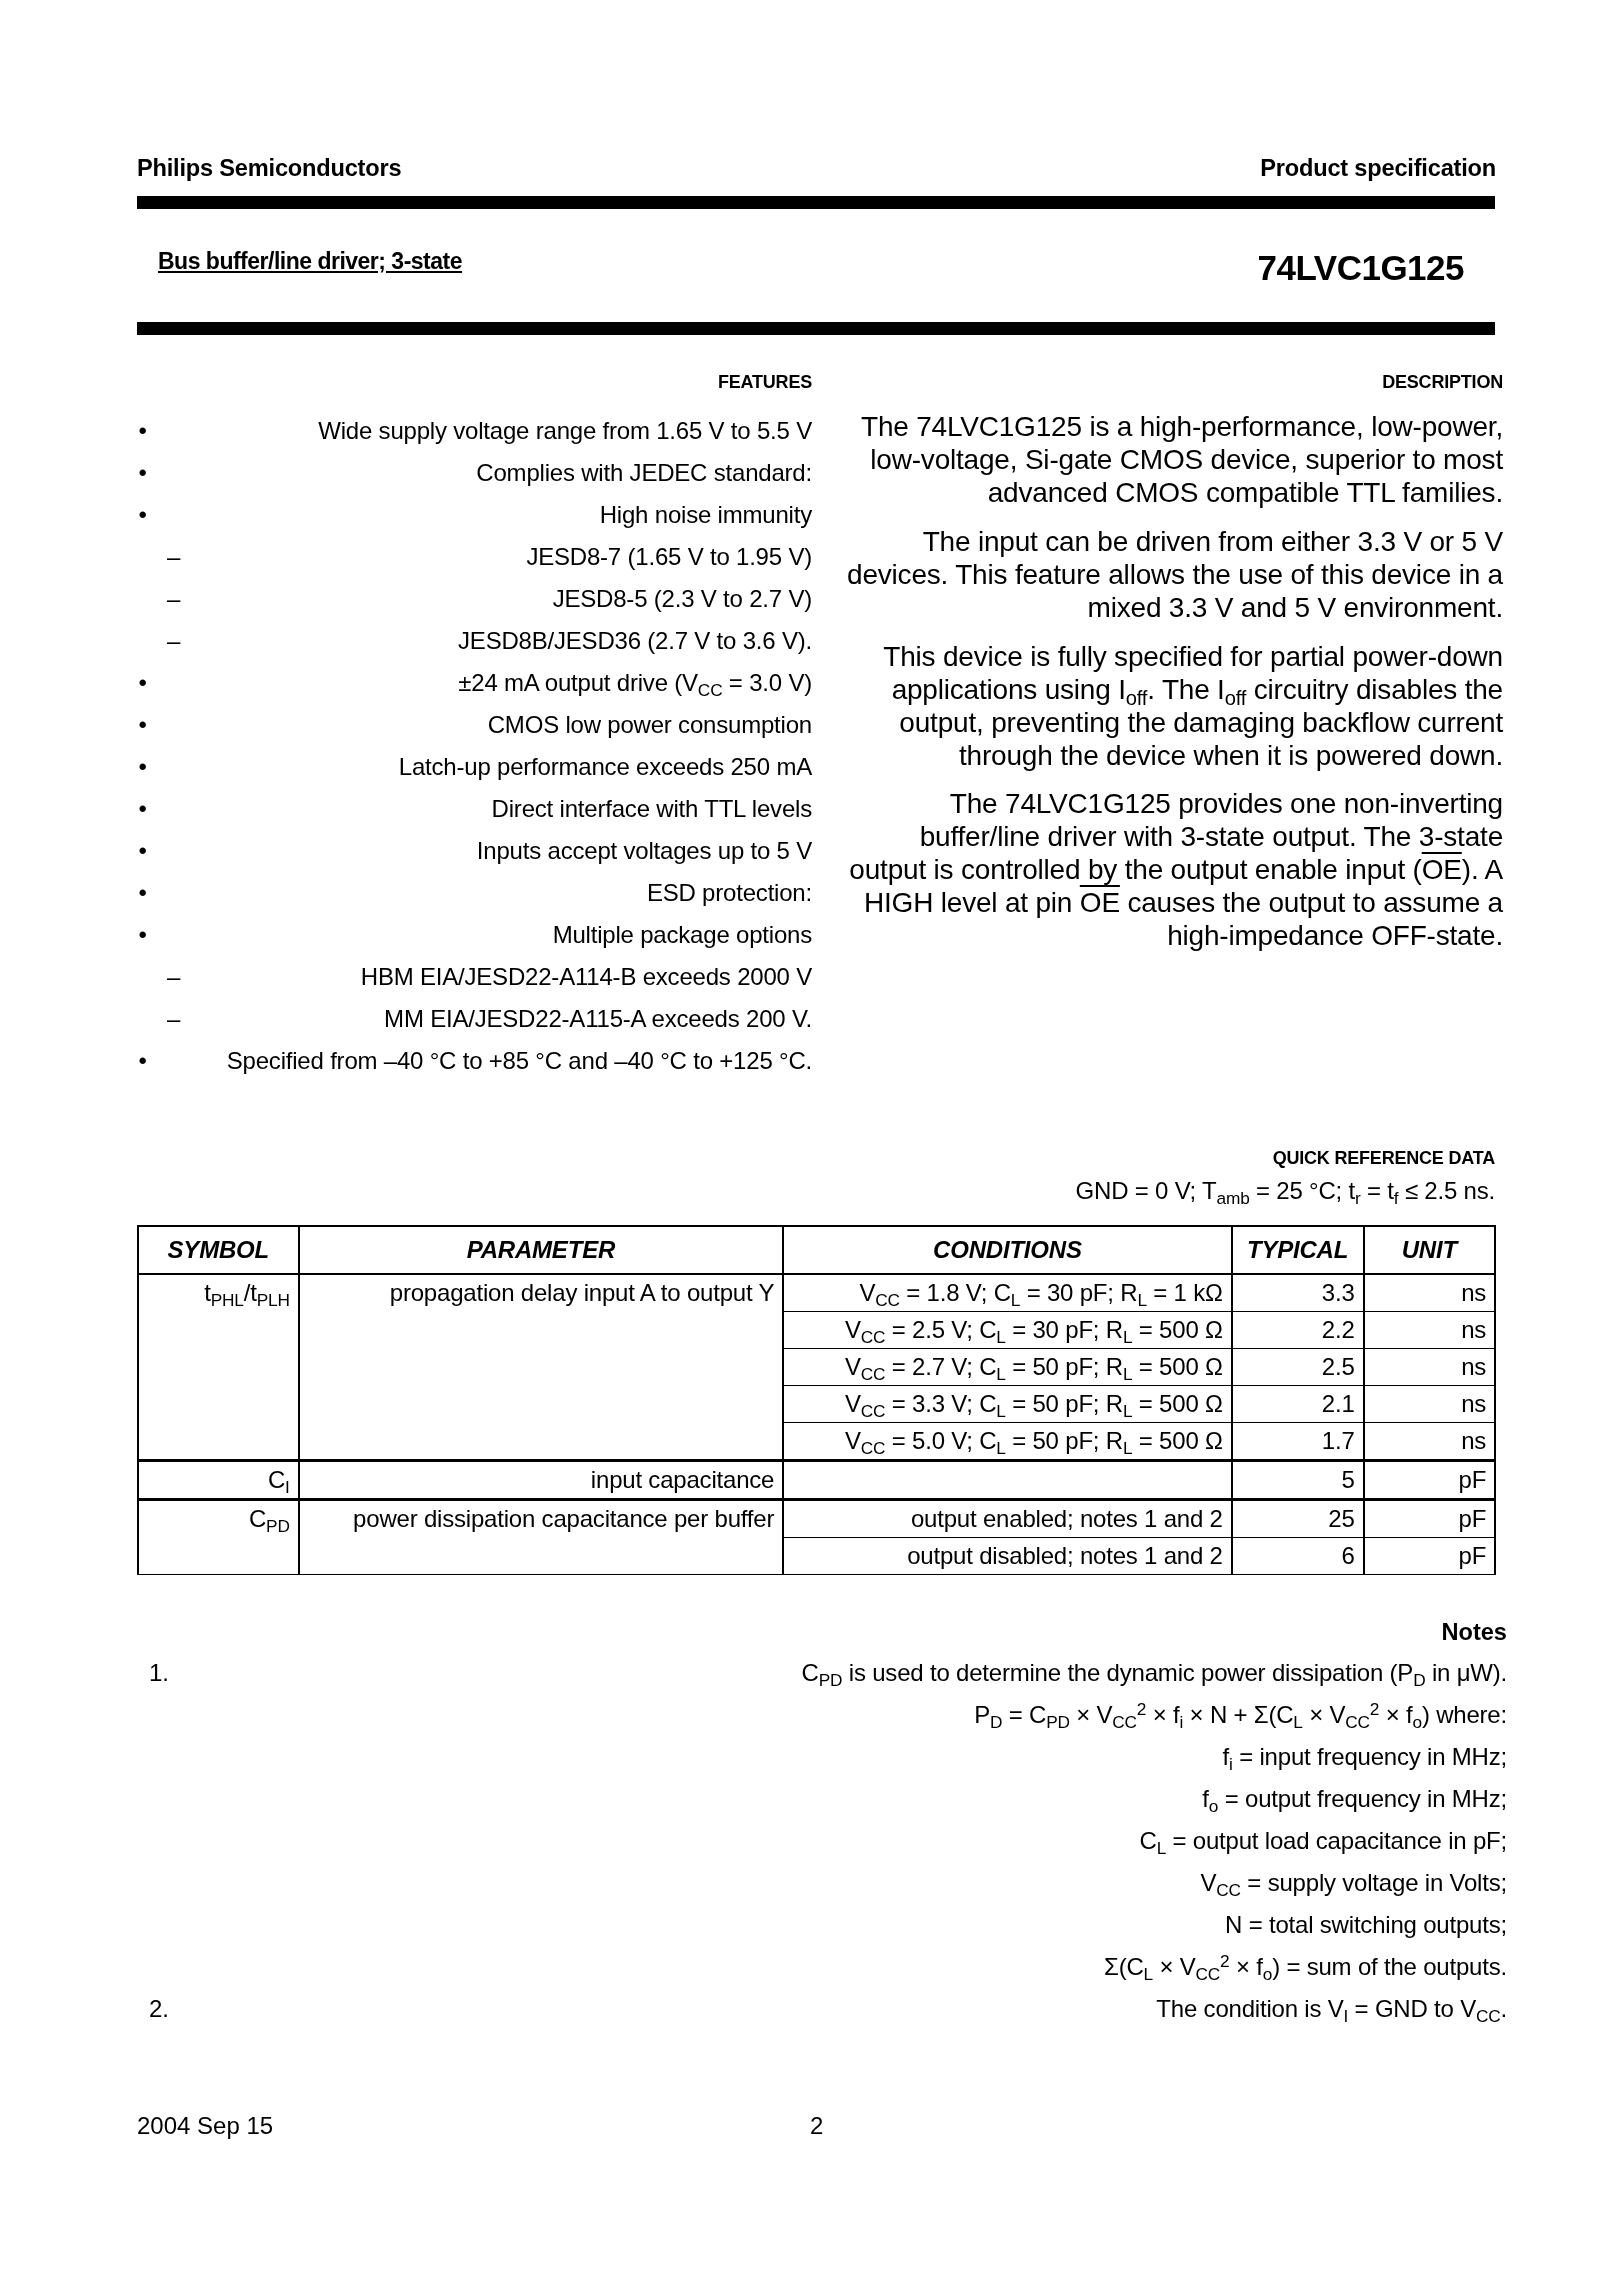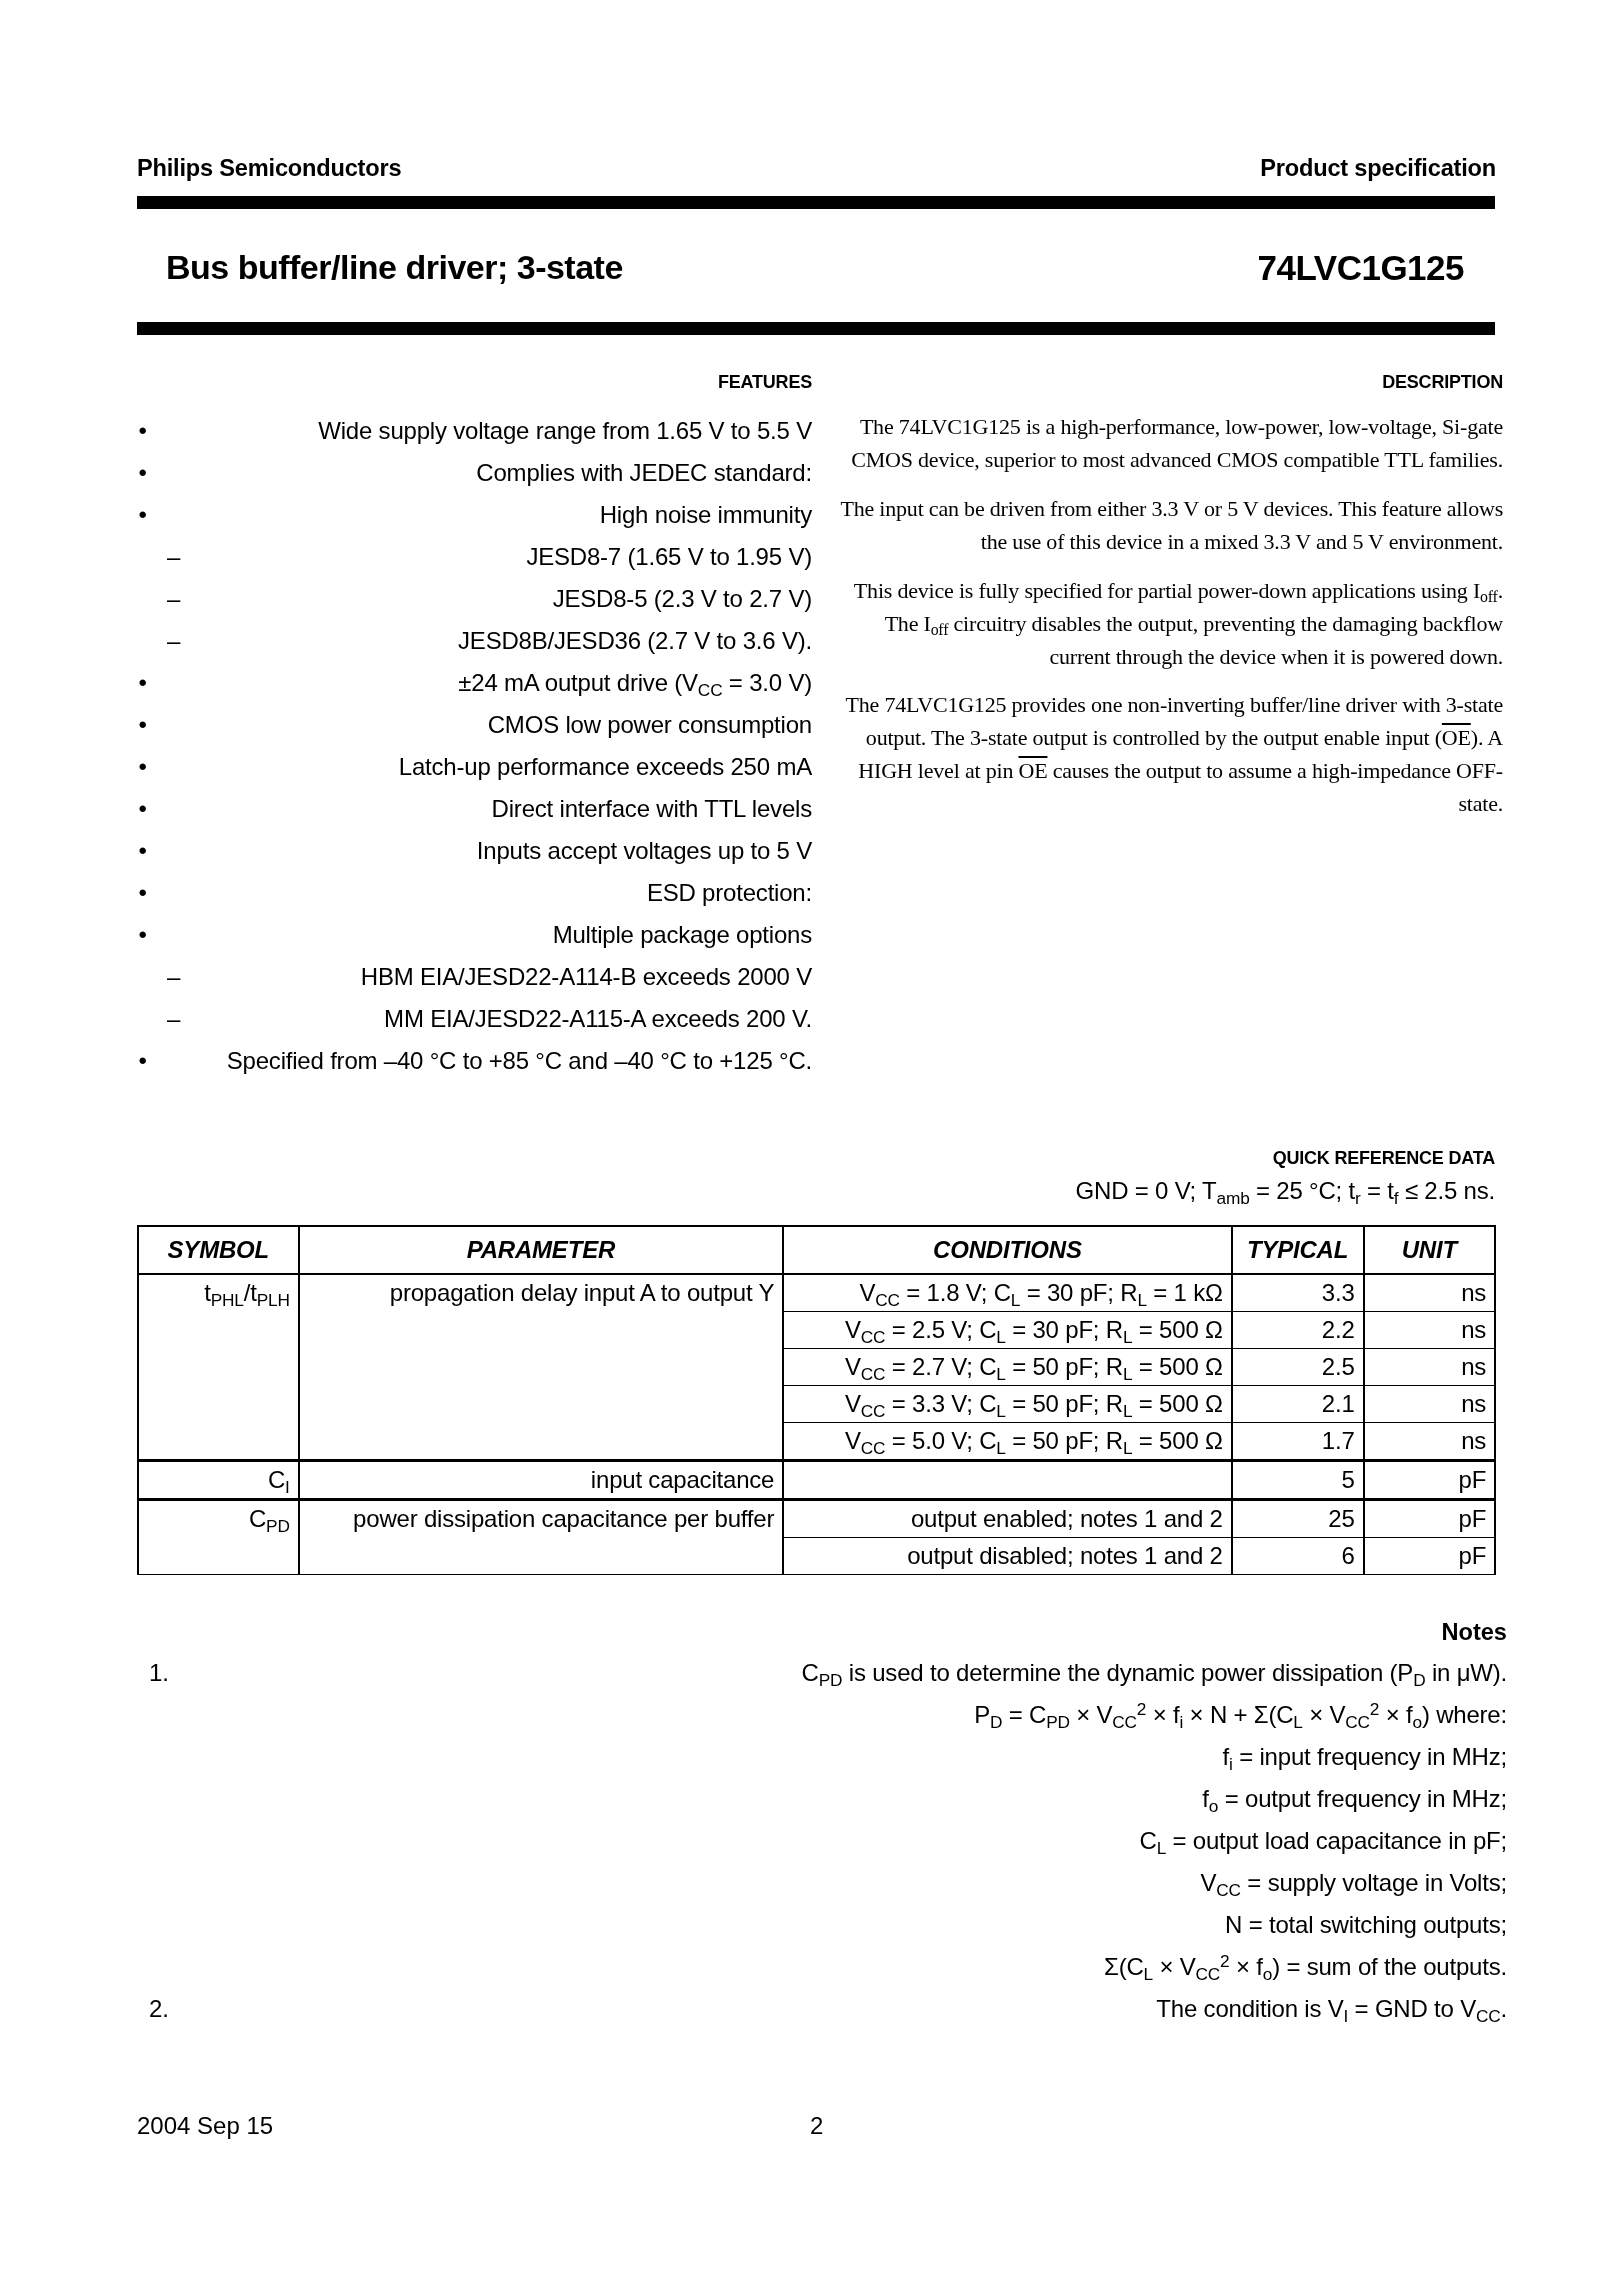--- a/index.html
+++ b/index.html
@@ -3,32 +3,32 @@
 <meta charset="utf-8">
 <style>
   html, body { margin:0; padding:0; background:#ffffff; }
   body { width:1622px; height:2295px; position:relative; overflow:hidden;
          font-family:"Liberation Sans", sans-serif; color:#000; }
   .abs { position:absolute;text-align:right; }
   .hdr-left, .hdr-right { top:155px; font-size:23.6px; font-weight:bold; letter-spacing:-0.2px; }
   .hdr-left { left:137px; }
   .hdr-right { right:126px; }
   .rule { left:137px; width:1358px; height:13.3px; background:#000; }
-  .title { top:248px; left:166px; font-size:34px; font-weight:bold; letter-spacing:-0.5px; }
+  .title { top:248px; left:158px; font-size:23px; font-weight:bold; letter-spacing:-0.5px;text-decoration:underline; }
   .partno { top:248px; right:158px; font-size:35px; font-weight:bold; letter-spacing:-0.5px; }
   .h2 { font-size:18px; font-weight:bold; letter-spacing:-0.2px; }
   .col-left { left:137px; top:372px; width:675px; }
   .col-right { left:836px; top:372px; width:667px; }
   .flist { margin:0; padding:0; list-style:none; margin-top:17.3px; }
   .flist li { font-size:24px; line-height:42px; height:42px; white-space:nowrap; position:relative; letter-spacing:-0.2px; }
   .flist li.bullet { padding-left:25px; }
   .flist li.bullet::before { content:"\2022"; position:absolute; left:1.6px; top:0; }
   .flist li.sub { padding-left:57px; }
   .flist li.sub::before { content:"\2013"; position:absolute; left:30px; top:0; }
-  .desc p { margin:0; font-size:22px; line-height:33px; letter-spacing:-0.2px;font-family:Liberation Serif, serif; }
+  .desc p { margin:0; font-size:28px; line-height:33px; letter-spacing:-0.2px; }
   .desc p + p { margin-top:15.7px; }
   .desc { margin-top:17.3px; }
   .ovl { text-decoration:overline; }
   sub { font-size:0.72em; vertical-align:-0.28em; line-height:0; }
   sup { font-size:0.72em; vertical-align:0.45em; line-height:0; }
   .qrd { left:137px; top:1148px; width:1358px; }
   .qrd-cond { font-size:24px; margin-top:7.9px; letter-spacing:-0.2px; }
   table.qt { position:absolute; left:137px; top:1225px; width:1359px; border-collapse:collapse; }
   table.qt td, table.qt th { border:2.4px solid #000; font-size:24px; padding:0 7.9px; letter-spacing:-0.2px;
         vertical-align:top; text-align:right; white-space:nowrap; }

